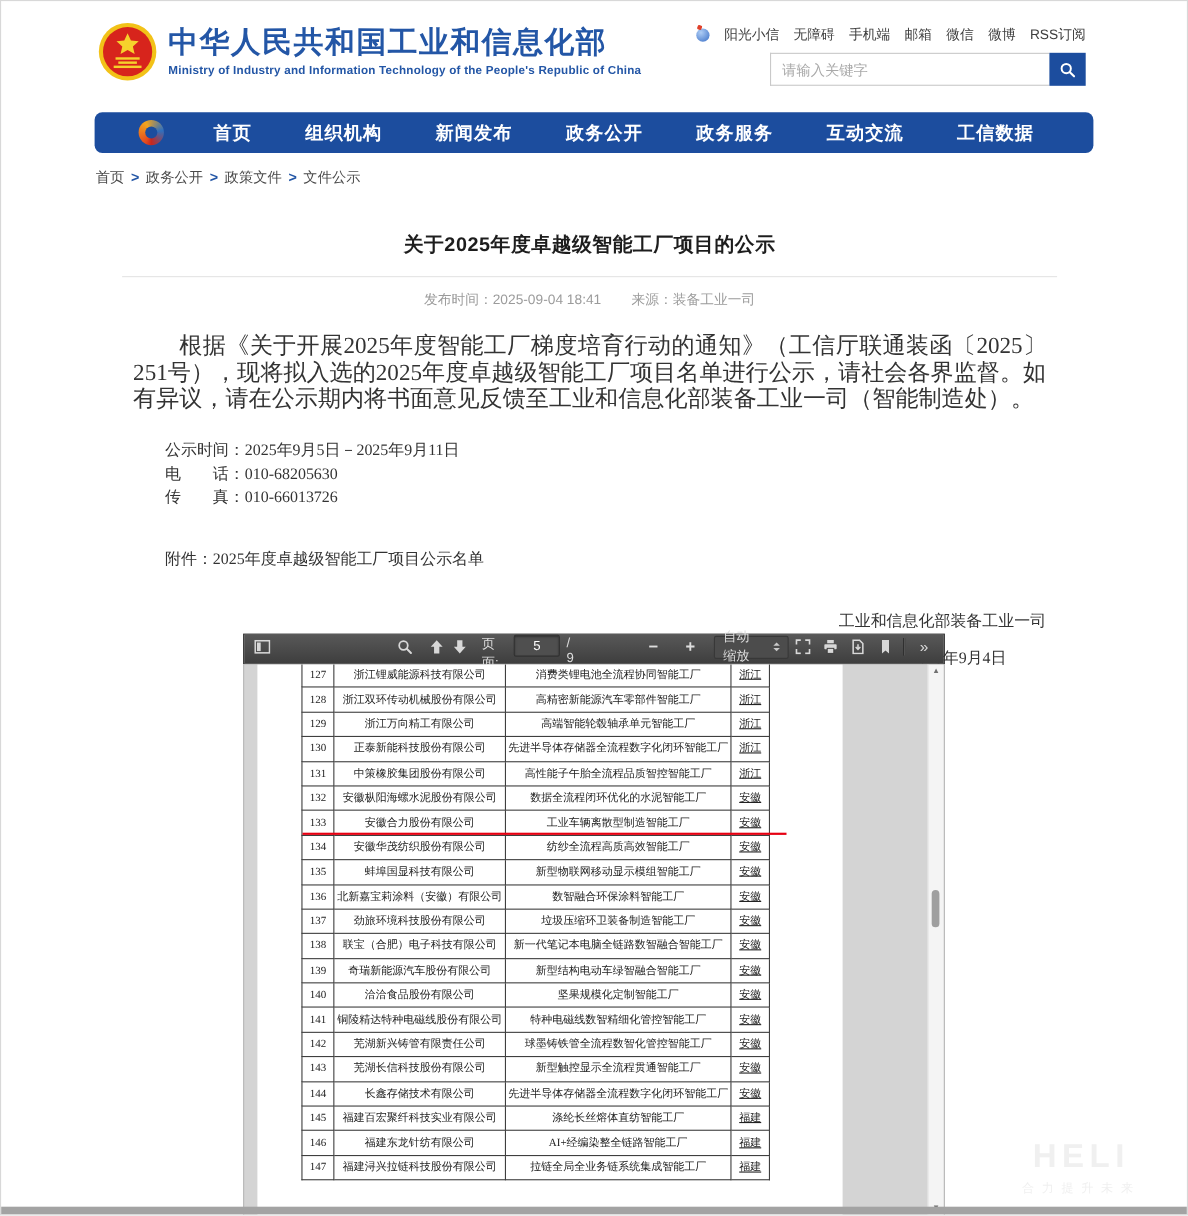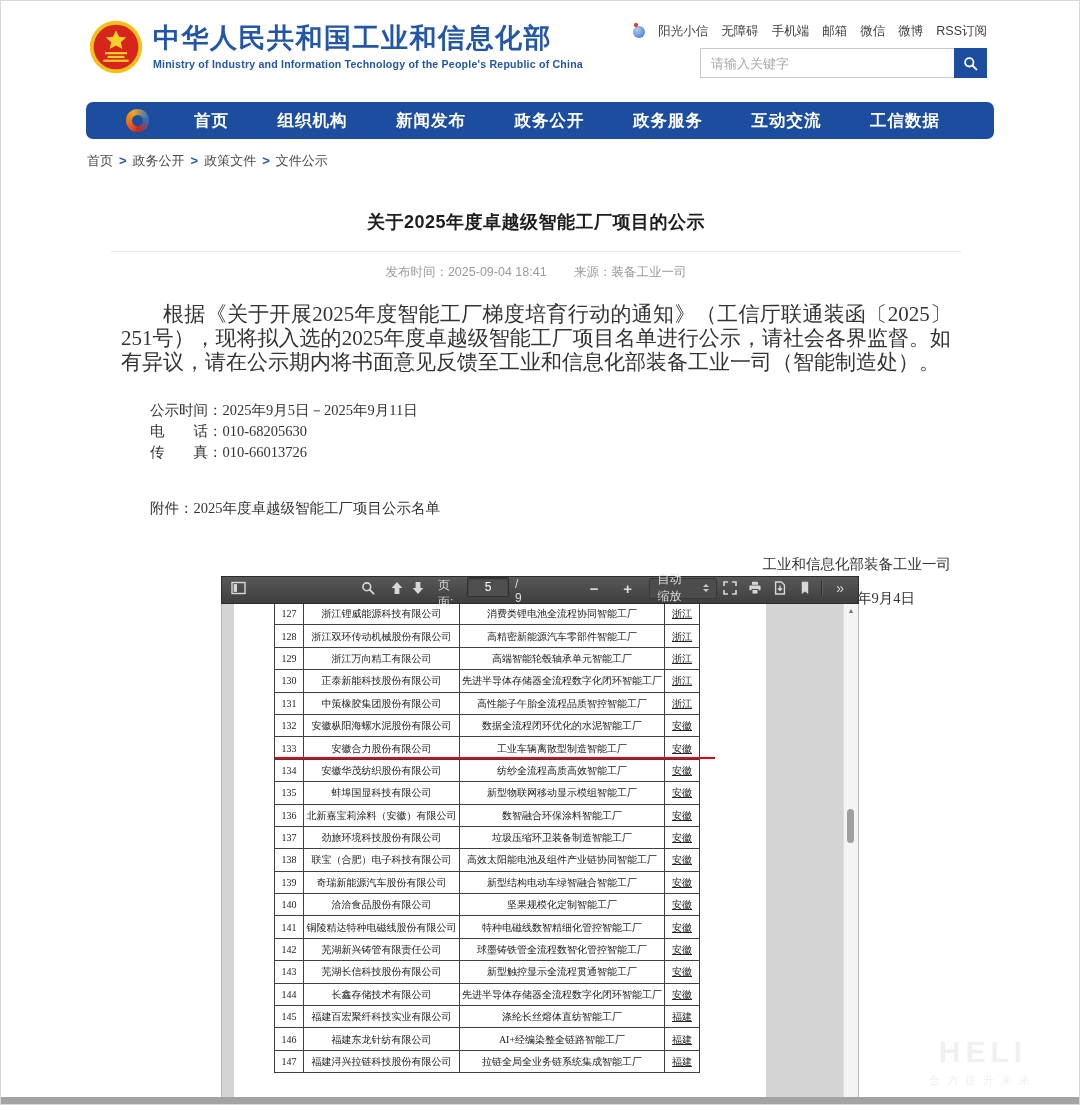--- a/index.html
+++ b/index.html
@@ -301,21 +301,21 @@
             </tr>
             <tr>
               <td>137</td>
               <td>劲旅环境科技股份有限公司</td>
               <td>垃圾压缩环卫装备制造智能工厂</td>
               <td>安徽</td>
             </tr>
             <tr>
               <td>138</td>
               <td>联宝（合肥）电子科技有限公司</td>
-              <td>高效太阳能电池及组件产业链协同智能工厂</td>
+              <td>新一代笔记本电脑全链路数智融合智能工厂</td>
               <td>安徽</td>
             </tr>
             <tr>
               <td>139</td>
               <td>奇瑞新能源汽车股份有限公司</td>
               <td>新型结构电动车绿智融合智能工厂</td>
               <td>安徽</td>
             </tr>
             <tr>
               <td>140</td>

